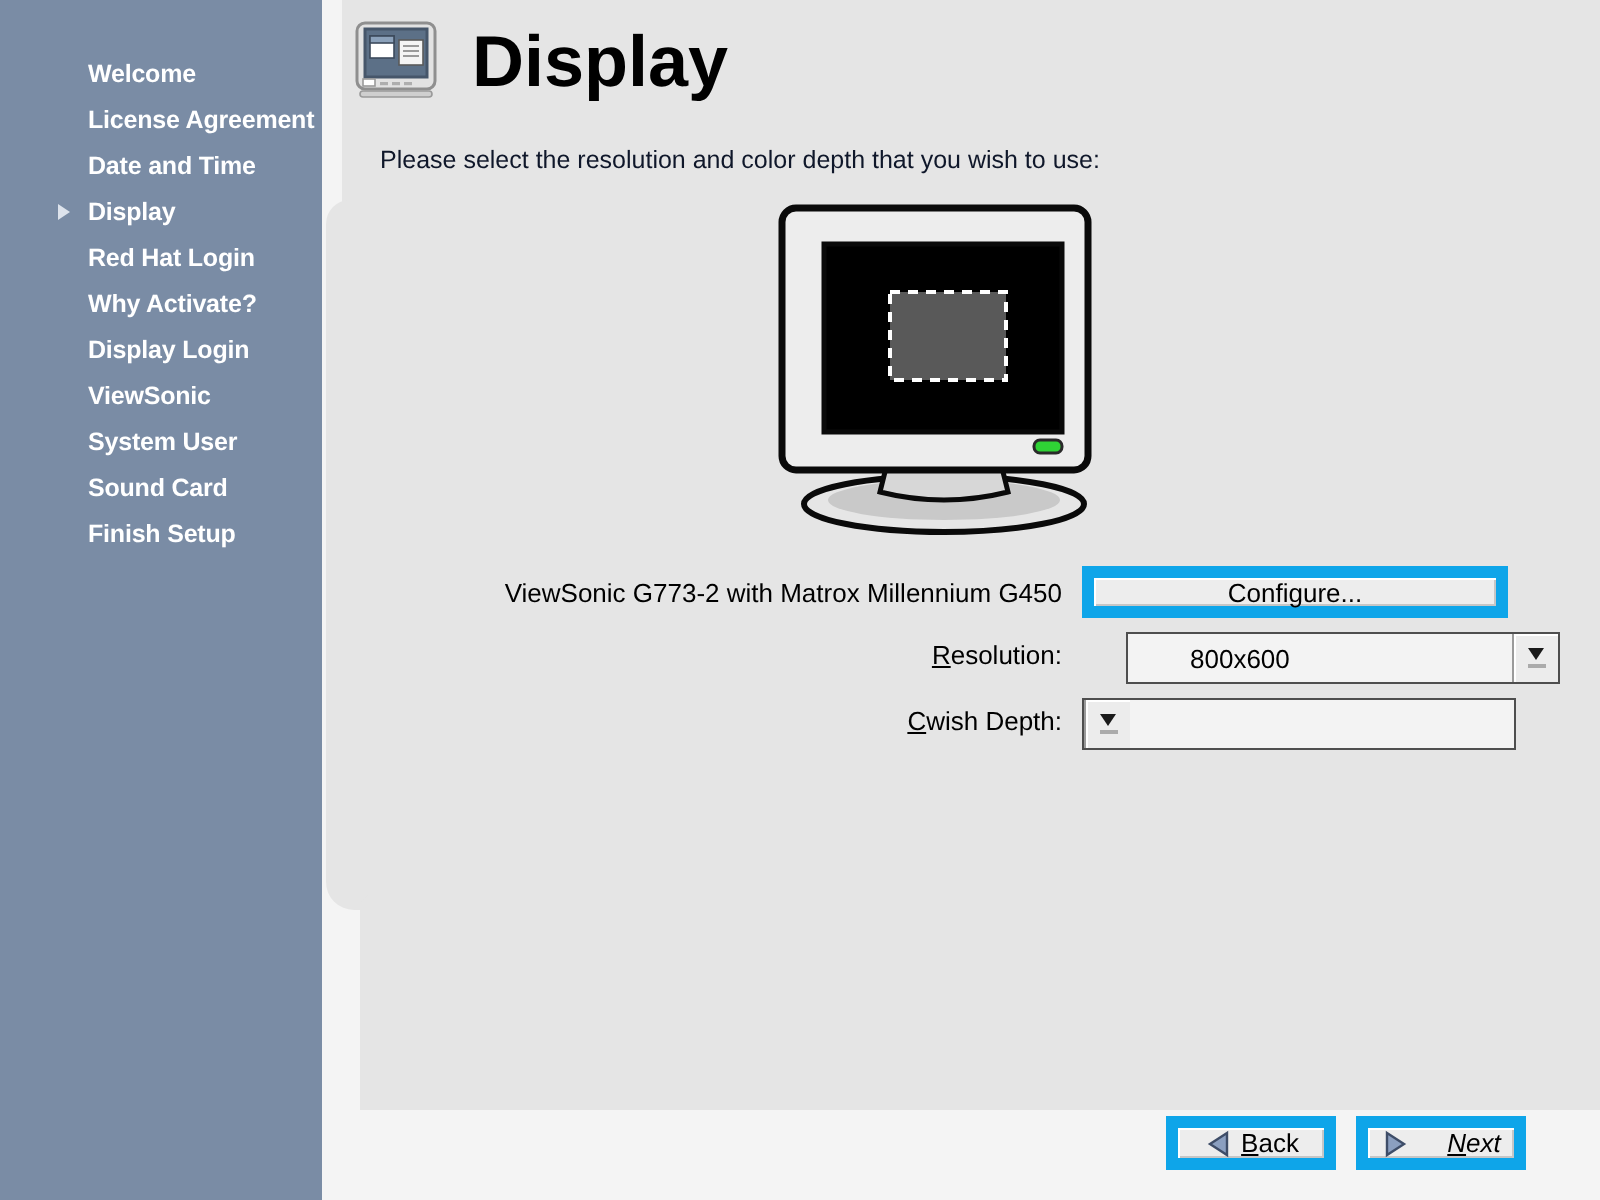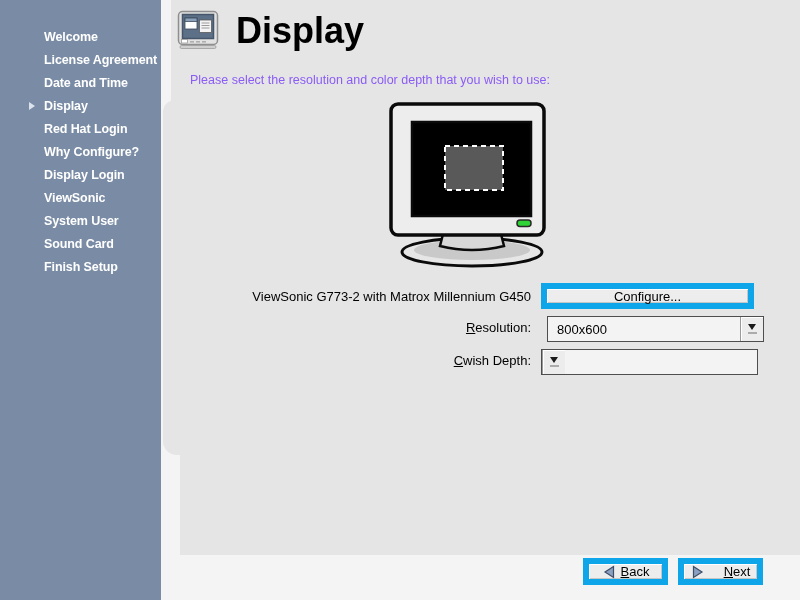--- a/index.html
+++ b/index.html
@@ -40,21 +40,21 @@
                   border-top-left-radius: 7px; }
 
   
   .header-icon { position: absolute; left: 177px; top: 10px; width: 42px; height: 42px; }
   .page-title {
     position: absolute; left: 236px; top: 10px; margin: 0;
     font-size: 36px; font-weight: bold; color: #000;
   }
   .intro-text {
     position: absolute; left: 190px; top: 73px;
-    font-size: 12.5px; color: #8b5cf6;
+    font-size: 12.5px; color: #0f172a;
   }
 
   
   .monitor-art { position: absolute; left: 385px; top: 100px; width: 170px; height: 168px; }
 
   
   .form-label {
     position: absolute; width: 295px; text-align: right;
     font-size: 13px; color: #000; white-space: nowrap;
   }
@@ -72,58 +72,58 @@
     cursor: pointer; padding: 0;
   }
   .btn-configure { left: 541px; top: 283px; width: 213px; height: 26px; }
 
   .combo {
     position: absolute; box-sizing: border-box;
     width: 217px; height: 26px;
     background: #f3f3f3; border: 1px solid #4e4e4e;
     display: flex; align-items: center; cursor: pointer;
   }
-  .combo-resolution { left: 547px; top: 316px; }
+  .combo-resolution { left: 563px; top: 316px; padding-left: 22px; }
   .combo-depth { left: 541px; top: 349px; }
   .combo-value { flex: 1; padding-left: 9px; font-size: 13px; color: #000; white-space: nowrap; }
   .combo-arrow-box {
     width: 22px; align-self: stretch; background: #ececec;
     border-left: 1px solid #9a9a9a;
     box-shadow: inset 1px 1px 0 #ffffff;
     display: flex; flex-direction: column; align-items: center; justify-content: center;
   }
   .arrow-tri {
     width: 0; height: 0;
     border-top: 6px solid #1a1a1a;
     border-left: 4.5px solid transparent;
     border-right: 4.5px solid transparent;
   }
   .arrow-bar { width: 9px; height: 2px; background: #ababab; margin-top: 2px; }
 
   
   .btn-back { left: 583px; top: 558px; width: 85px; height: 27px; gap: 5px; }
-  .btn-next { left: 678px; top: 558px; width: 85px; height: 27px; gap: 19px; }
+  .btn-next { left: 678px; top: 558px; width: 85px; height: 27px; gap: 19px; font-style: italic; }
   .nav-tri { display: block; }
 </style>
 </head>
 <body>
 
 <div class="stage">
 
   <div class="sidebar">
     <ul class="side-list">
       <li class="side-item"><span>Welcome</span></li>
       <li class="side-item"><span>License Agreement</span></li>
       <li class="side-item"><span>Date and Time</span></li>
       <li class="side-item active">
         <span class="active-arrow"></span>
         <span>Display</span>
       </li>
       <li class="side-item"><span>Red Hat Login</span></li>
-      <li class="side-item"><span>Why Configure?</span></li>
+      <li class="side-item"><span>Why Activate?</span></li>
       <li class="side-item"><span>Display Login</span></li>
       <li class="side-item"><span>ViewSonic</span></li>
       <li class="side-item"><span>System User</span></li>
       <li class="side-item"><span>Sound Card</span></li>
       <li class="side-item"><span>Finish Setup</span></li>
     </ul>
   </div>
 
   <div class="panel-top"></div>
   <div class="panel-main"></div>

